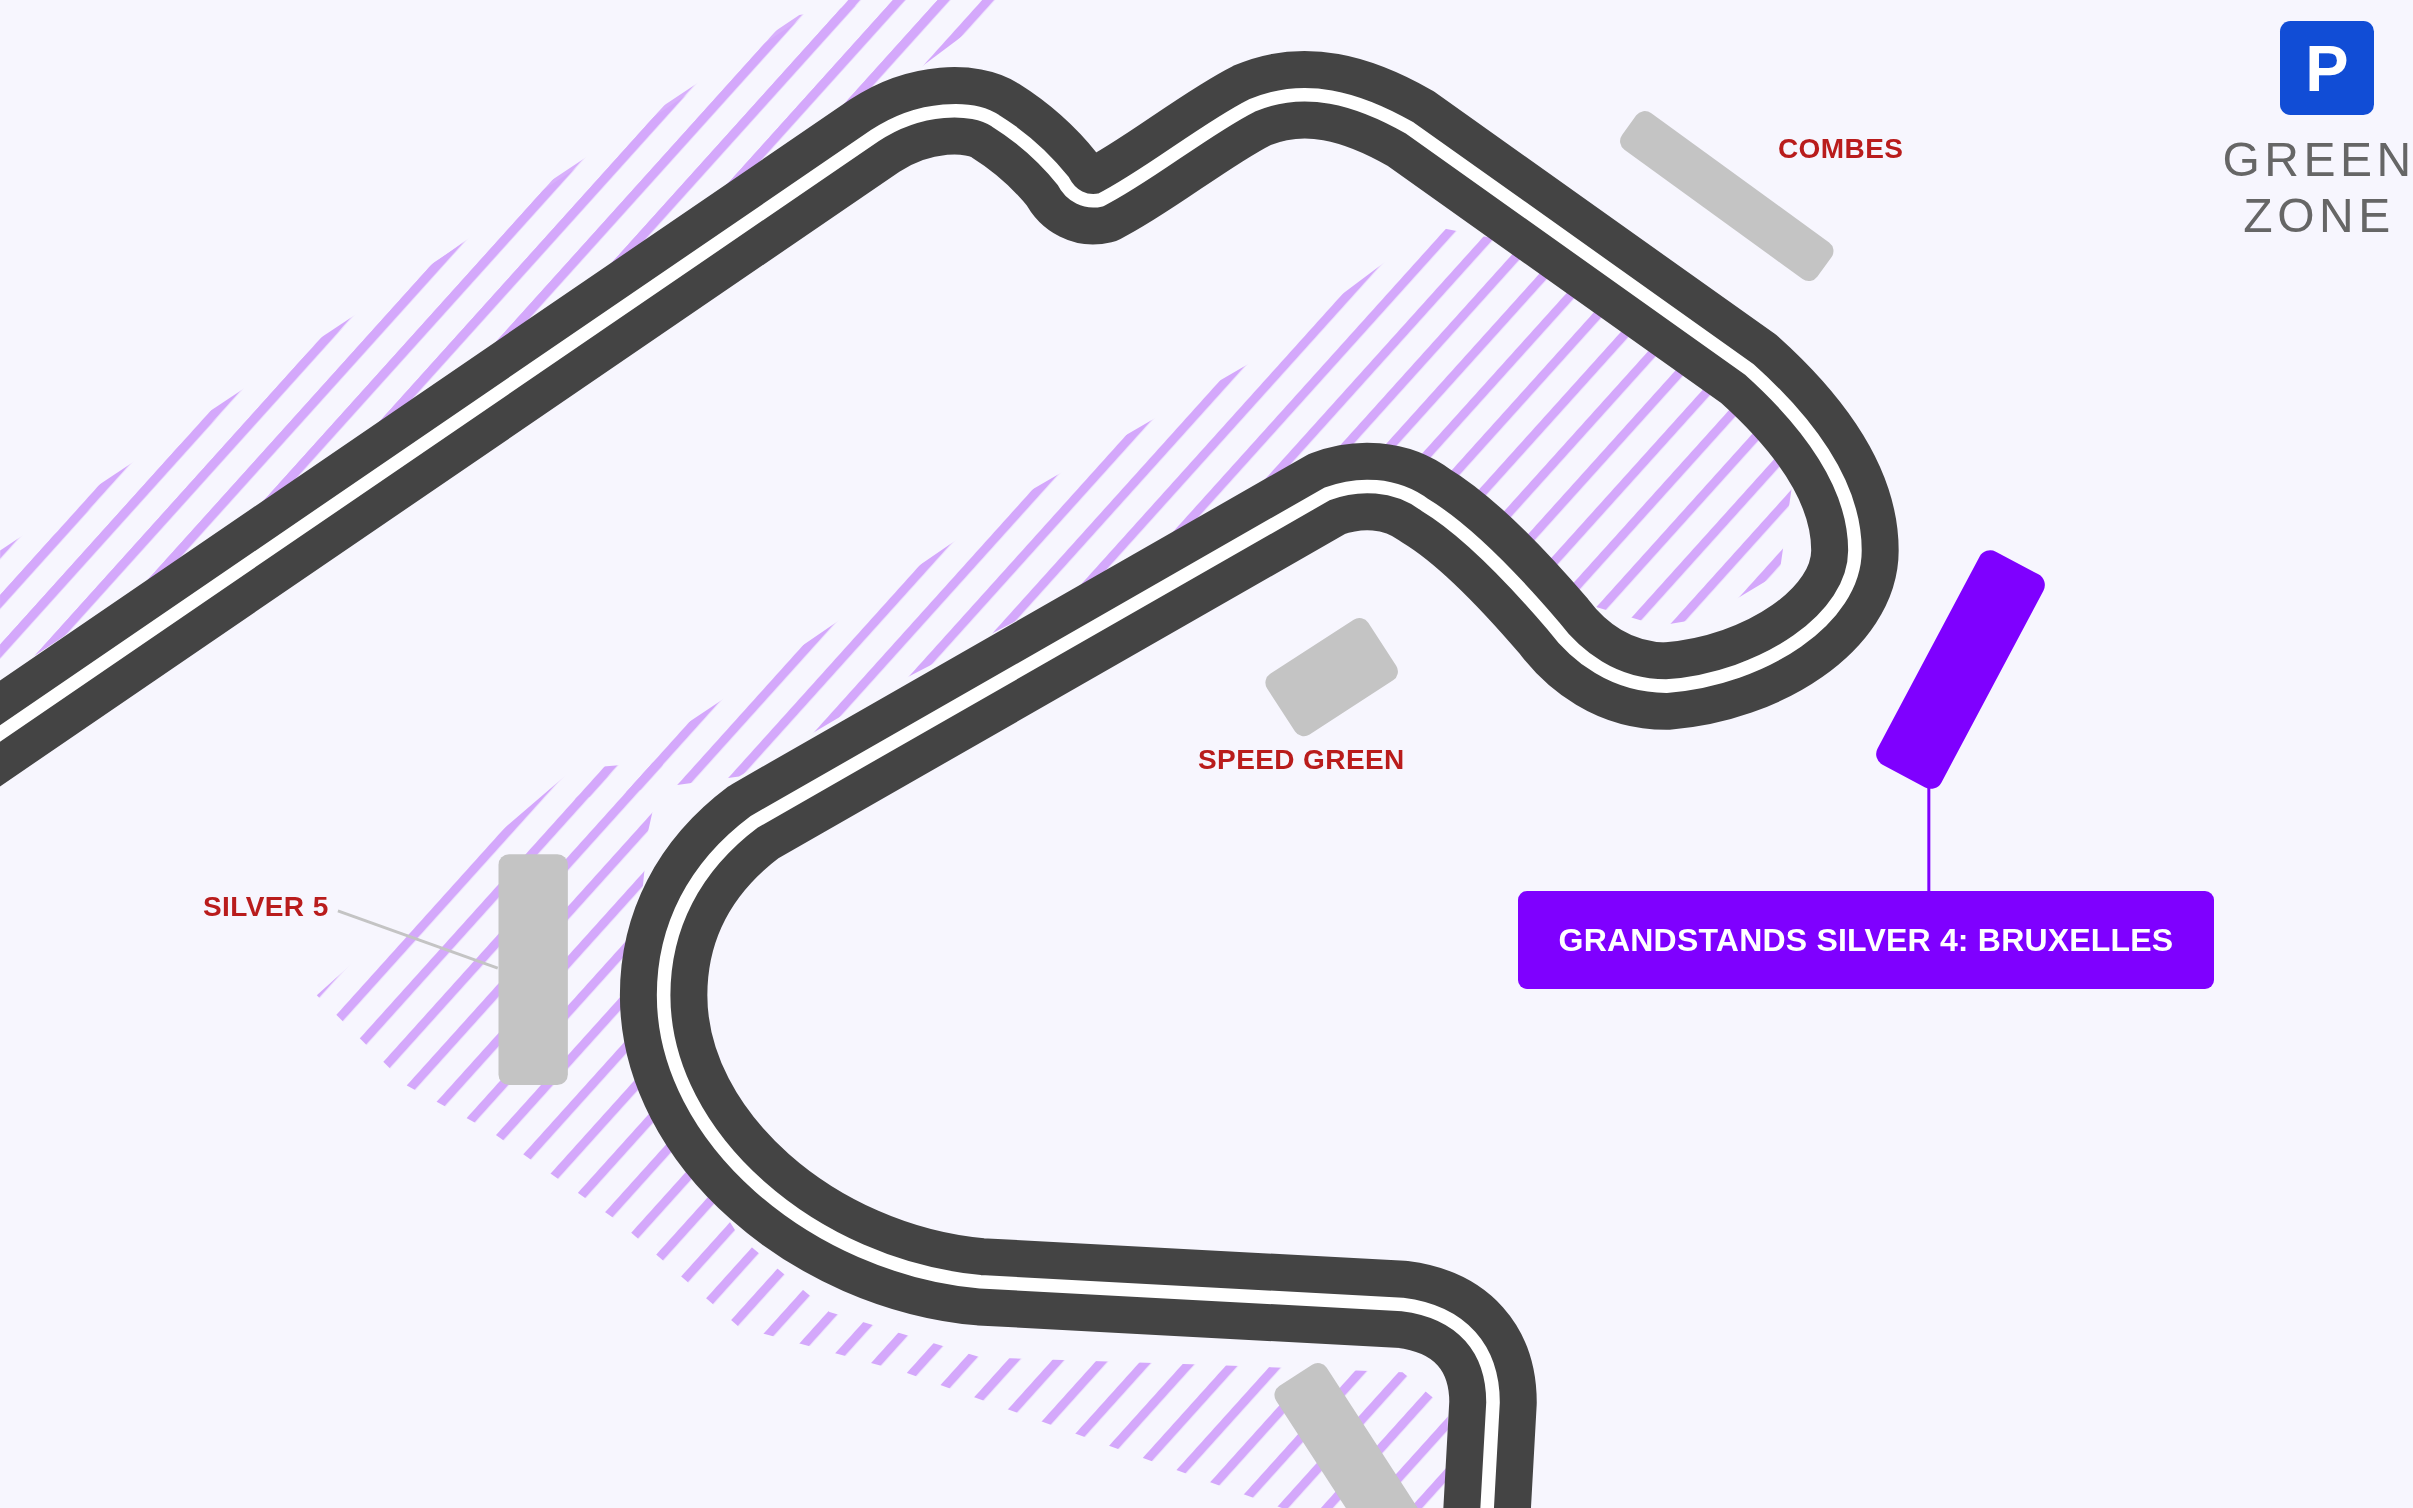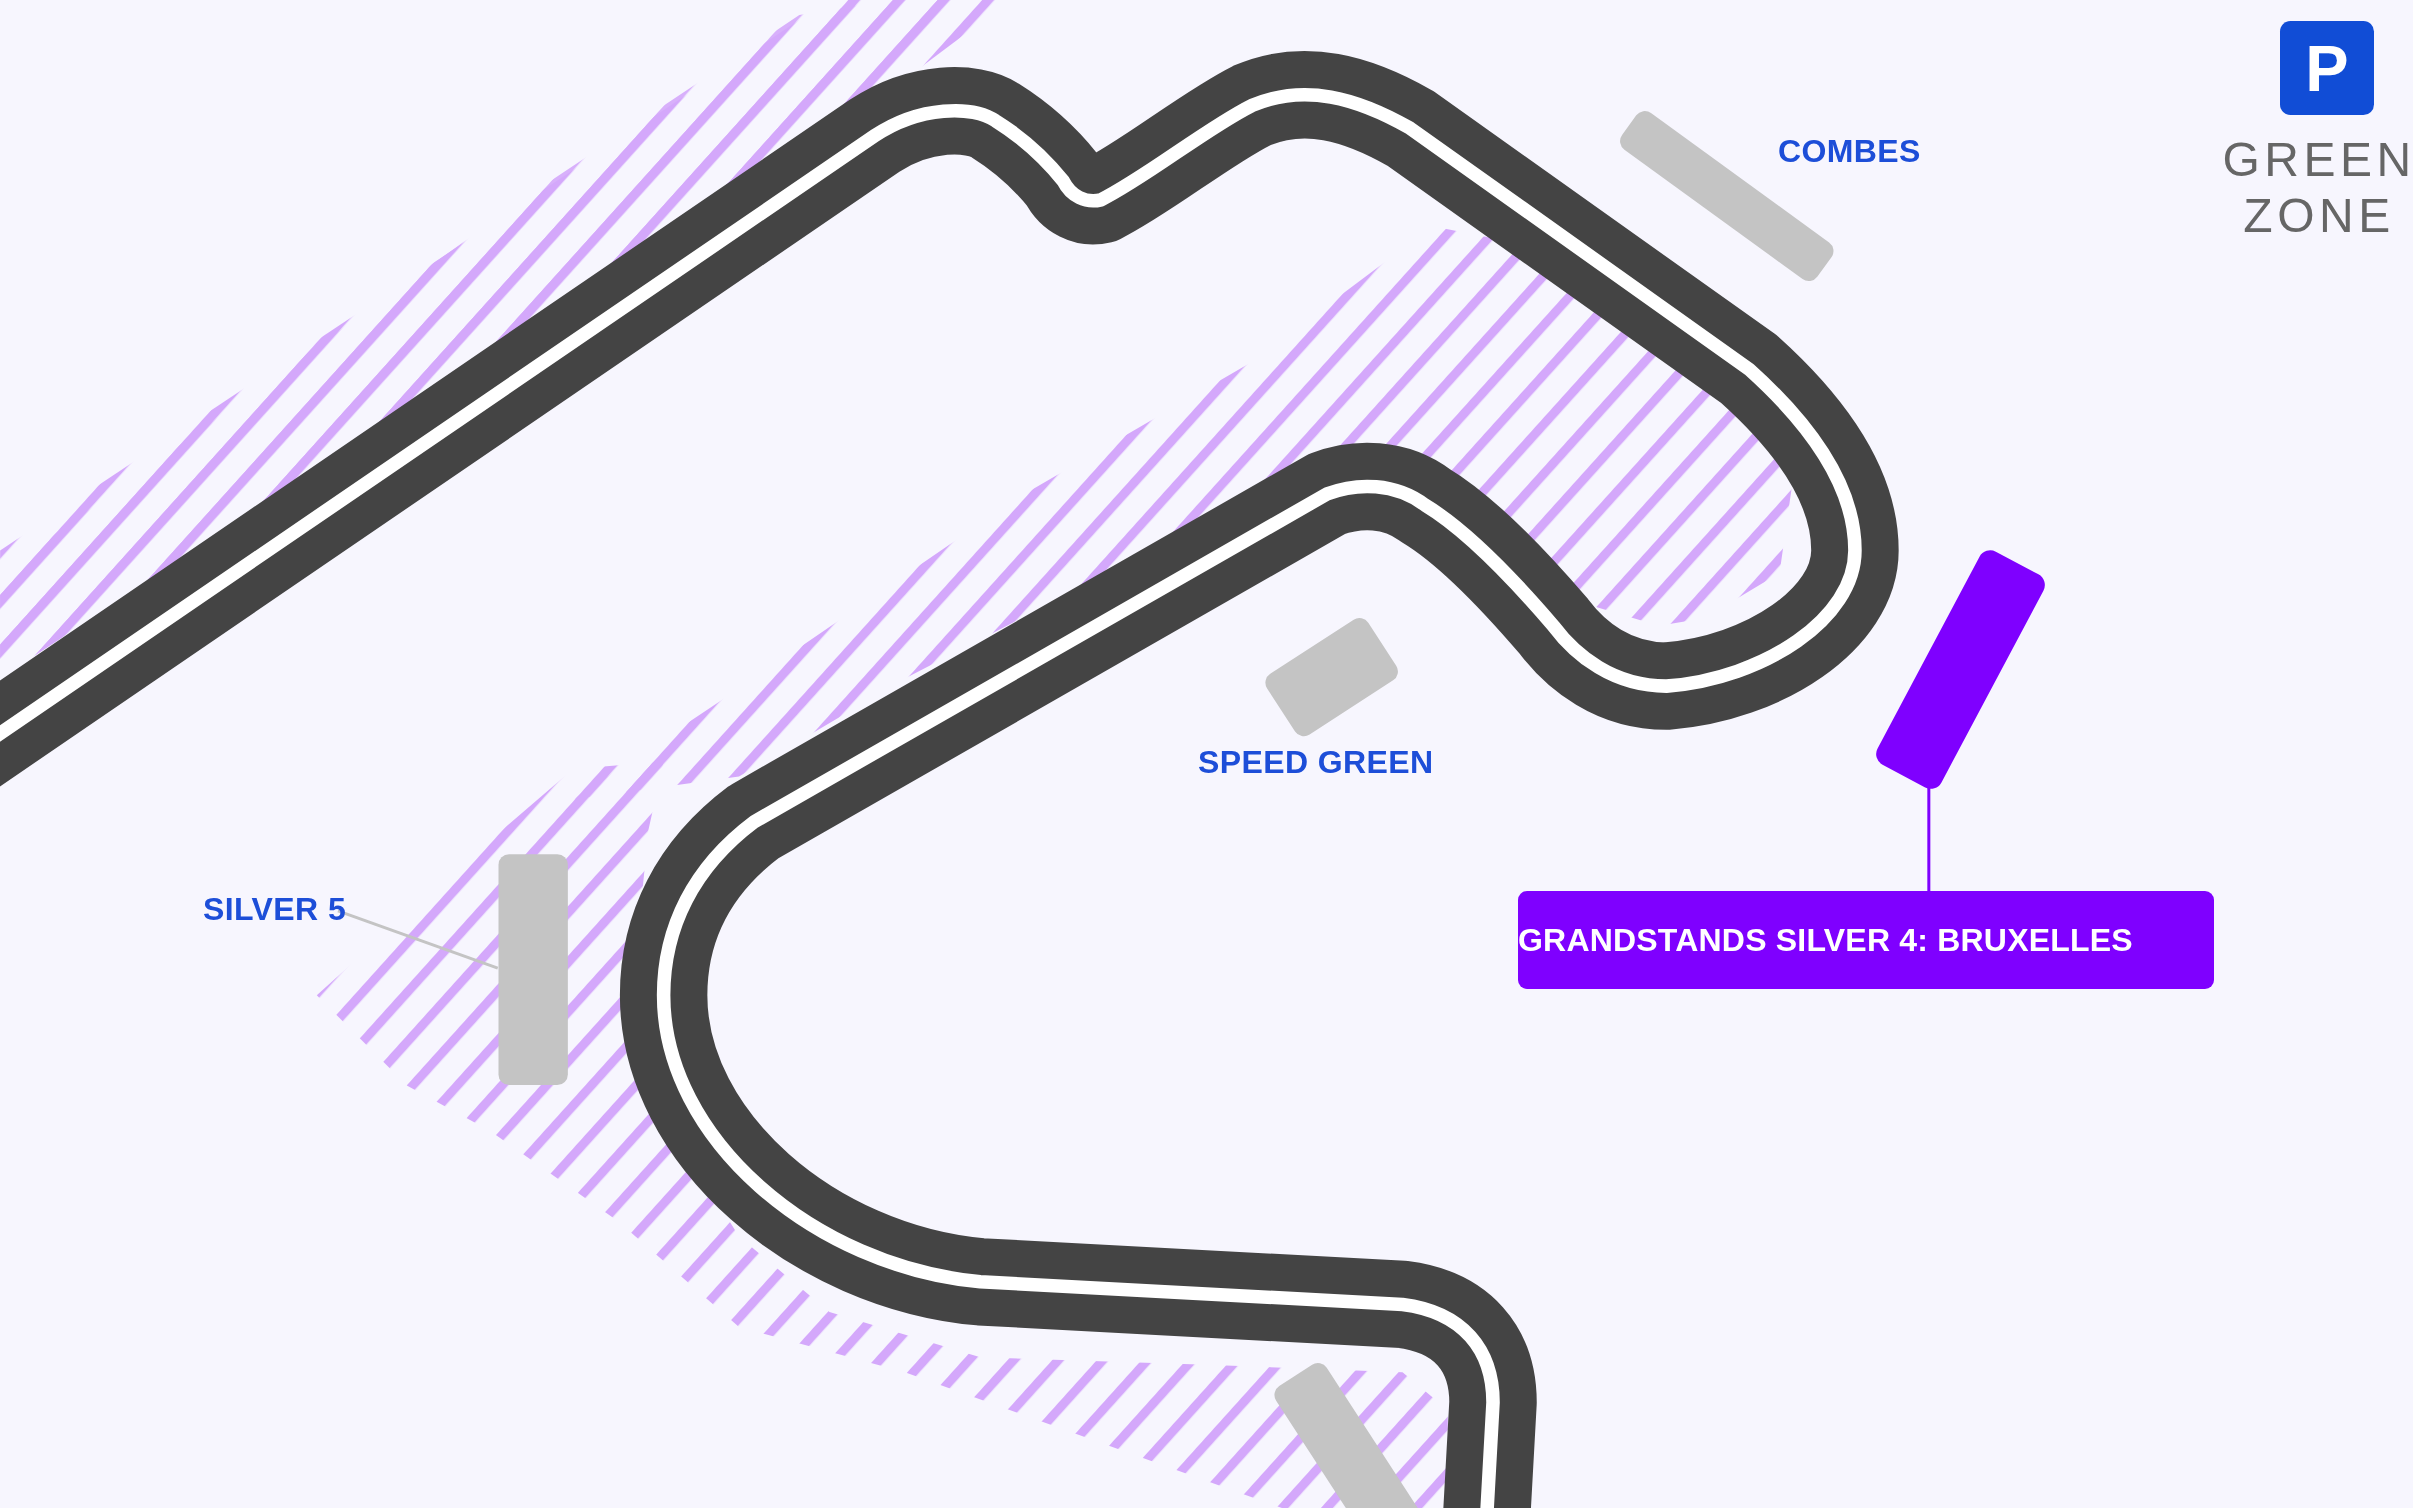--- a/index.html
+++ b/index.html
@@ -7,22 +7,22 @@
     width: 2413px; height: 1508px; overflow: hidden;
     background: #f7f6fe;
     font-family: "Liberation Sans", sans-serif;
     position: relative;
   }
   #map-svg { position: absolute; left: 0; top: 0; width: 2413px; height: 1508px; }
   .map-label {
     position: absolute;
     font-family: "Liberation Sans", sans-serif;
     font-weight: 700;
-    color: #1d4ed8;
-    font-size: 32px;
+    color: #b91c1c;
+    font-size: 28px;
     letter-spacing: 0.4px;
     white-space: nowrap;
   }
   #label-combes { left: 1778px; top: 133px; }
   #label-speed-corner { left: 1198px; top: 744px; }
   #label-silver-3 { left: 203px; top: 891px; }
 
   #parking-badge {
     position: absolute; left: 2280px; top: 21px;
     width: 94px; height: 94px; border-radius: 10.6px;
@@ -35,21 +35,21 @@
     position: absolute; left: 2217px; top: 132px; width: 204px;
     text-align: center;
     color: #666666; font-weight: 400; font-size: 48px; line-height: 56px;
     letter-spacing: 4.5px;
     font-family: "Liberation Sans", sans-serif;
   }
   #callout-box {
     position: absolute; left: 1518px; top: 891px;
     width: 696px; height: 98px; border-radius: 9px;
     background: #7f00ff;
-    display: flex; align-items: center; 
+    display: flex; align-items: center; justify-content: center;
     color: #ffffff; font-weight: 700; font-size: 32px;
     font-family: "Liberation Sans", sans-serif;
     letter-spacing: 0.2px;
   }
 </style>
 </head>
 <body>
 
 <svg id="map-svg" viewBox="0 0 3200 2000" xmlns="http://www.w3.org/2000/svg">
   <defs>

